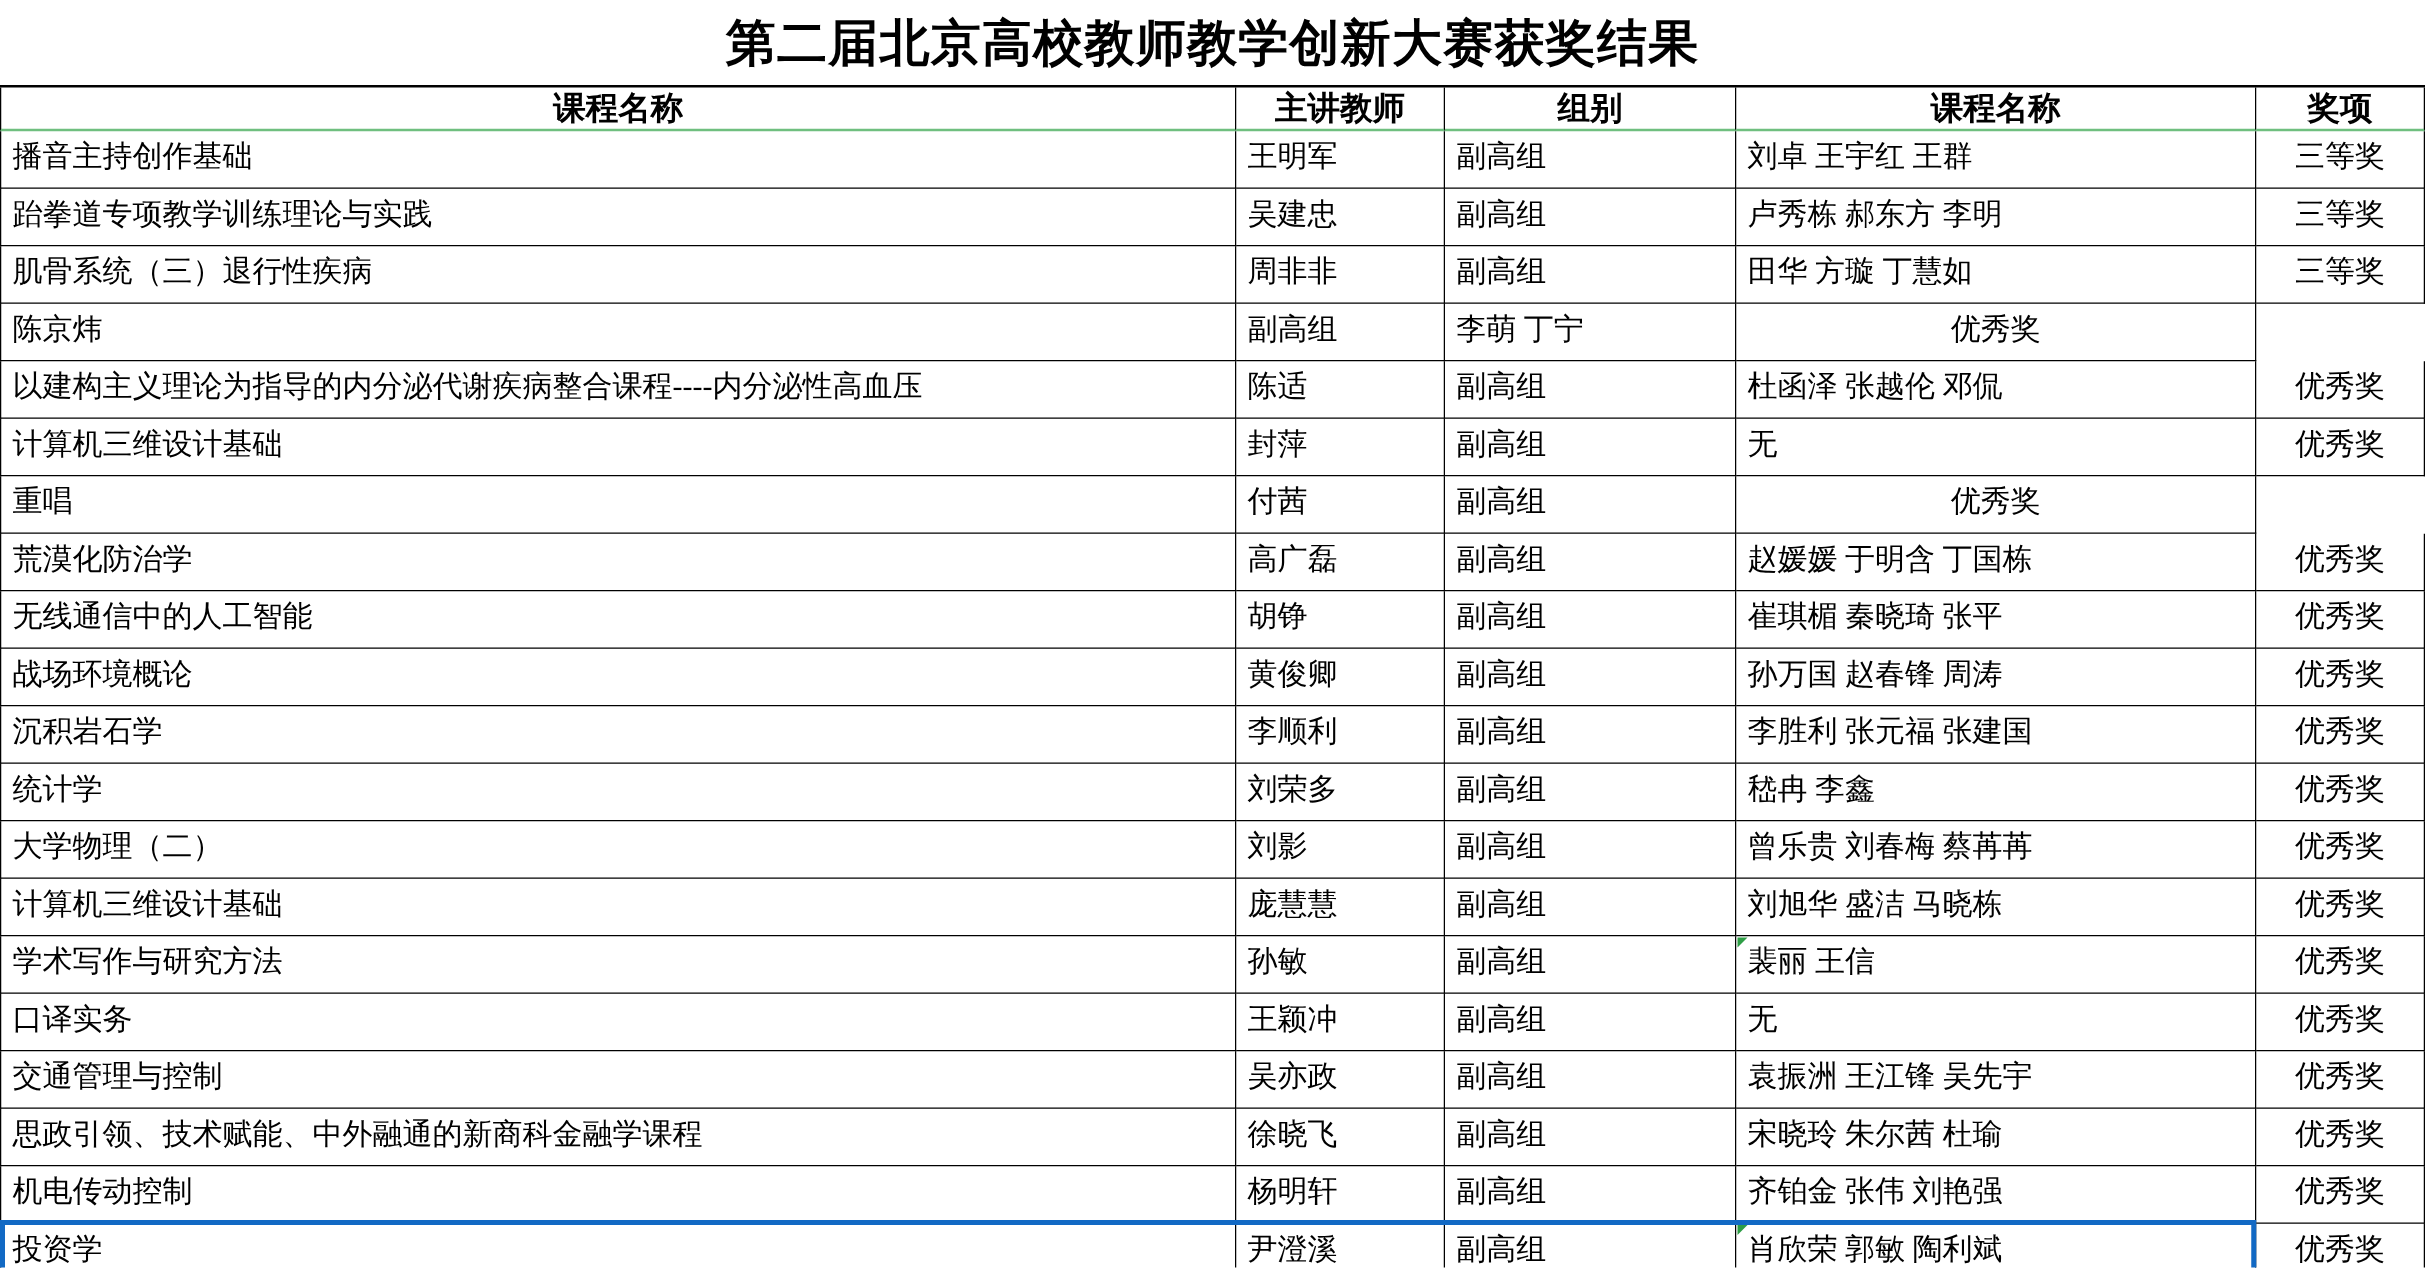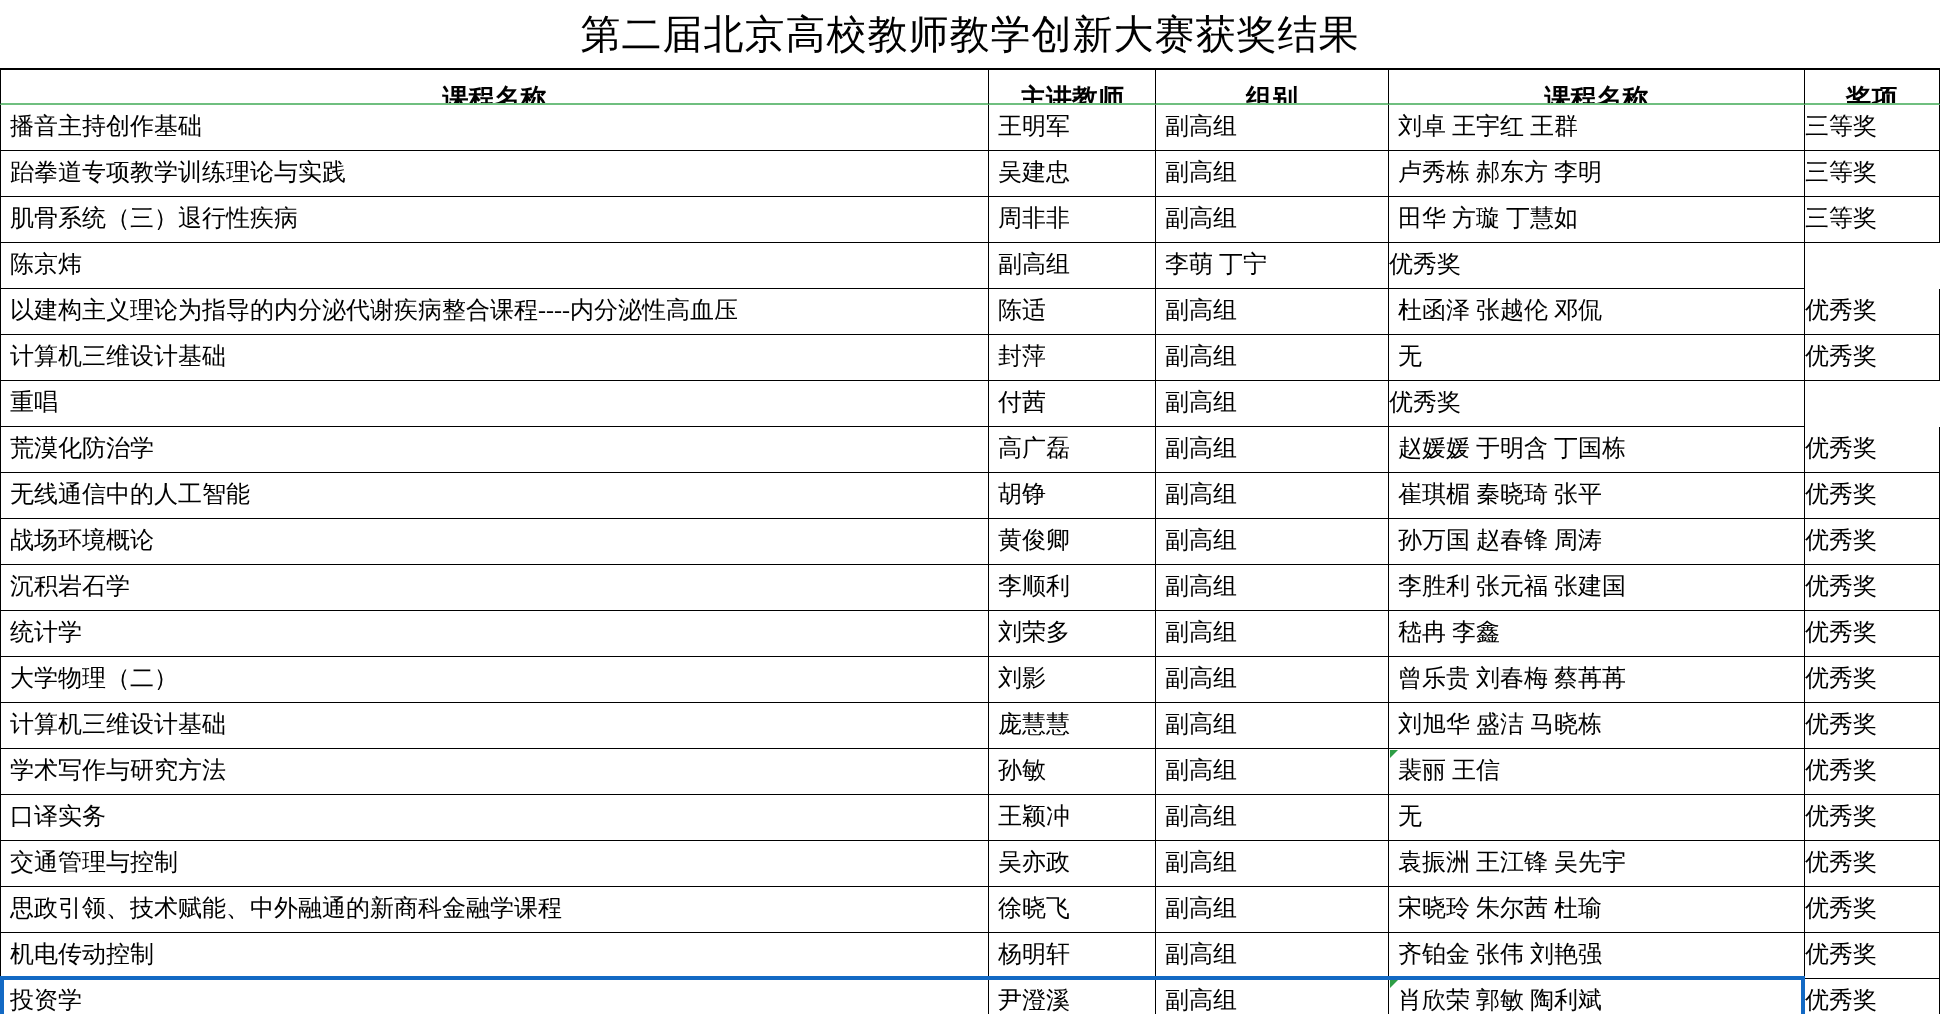--- a/index.html
+++ b/index.html
@@ -3,45 +3,45 @@
 <meta charset="utf-8">
 <style>
   html,body{margin:0;padding:0;background:#fff;}
   body{
     width:1940px;height:1014px;position:relative;overflow:hidden;
     font-family:"Liberation Serif","DejaVu Serif",serif;
     color:#000;
   }
   .title{
     position:absolute;top:4px;left:0;width:100%;height:62px;
-    text-align:center;font-size:40px;font-weight:normal;line-height:62px;
+    text-align:center;font-size:40px;font-weight:bold;line-height:62px;
     letter-spacing:1px;white-space:nowrap;
   }
   .table{
     position:absolute;top:68px;left:0;width:1940px;
     border-top:2px solid #000;
   }
   .row{
     display:grid;
     grid-template-columns:989px 167px 233px 416px 135px;
     height:46px;position:relative;
   }
   .row.header{height:35px;}
   .cell{
     position:relative;box-sizing:border-box;
     border-right:1px solid #000;border-bottom:1px solid #000;
     font-size:24px;line-height:42px;
     padding:0 0 0 9px;white-space:nowrap;overflow:hidden;
   }
   .cell:first-child{border-left:1px solid #000;}
   .row.header .cell{
-    font-weight:bold;font-size:26px;text-align:center;padding:12px;
+    font-weight:bold;font-size:26px;text-align:center;padding:0;
     line-height:34px;border-bottom:2px solid var(--green-line);
   }
-  .cell.award{padding:0;}
+  .cell.award{text-align:center;padding:0;}
   
   .row.selected::after{
     content:"";position:absolute;z-index:6;pointer-events:none;
     left:0;top:-3px;width:1805px;height:calc(100% + 6px);
     box-sizing:border-box;border:4px solid var(--sel-blue);
   }
   
   .cell.flag::before{
     content:"";position:absolute;left:1px;top:1px;width:0;height:0;
     border-top:8px solid var(--flag-green);

